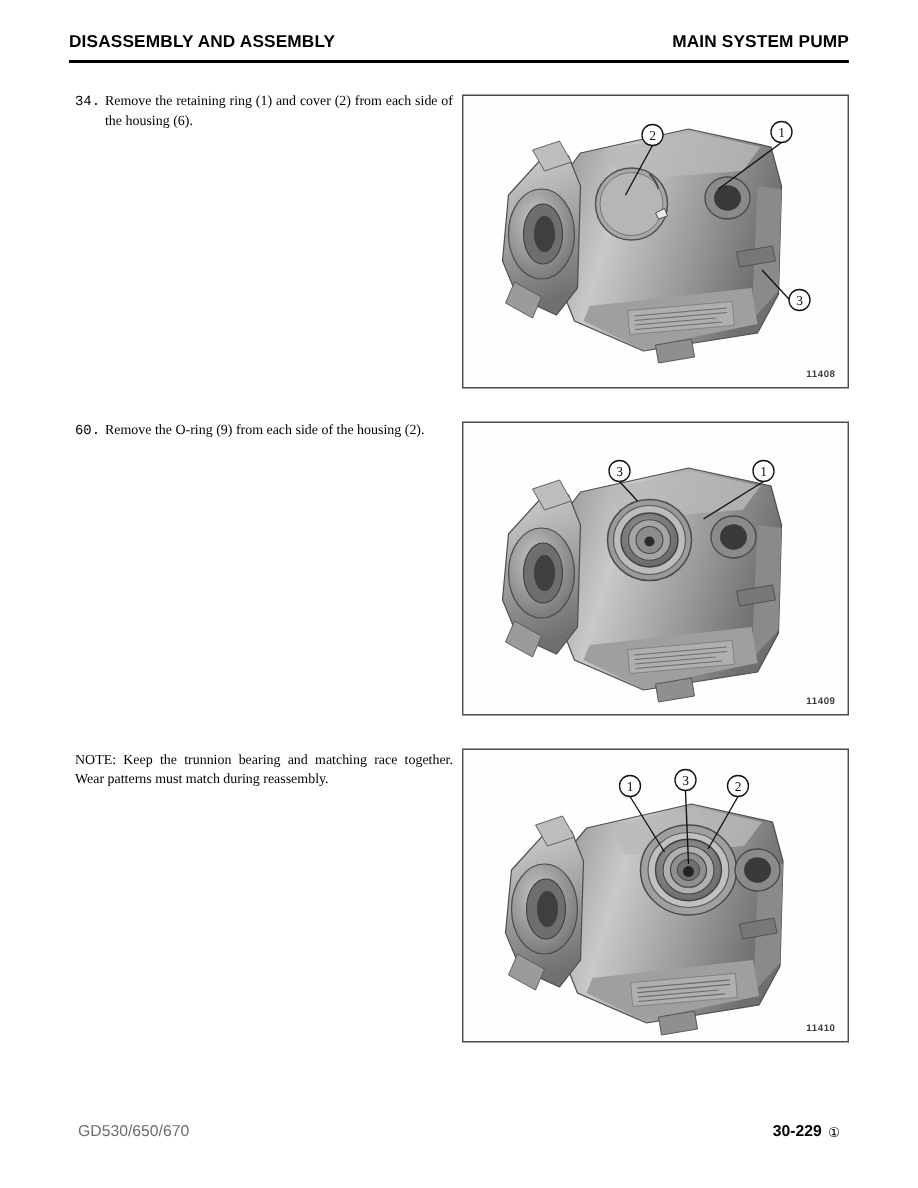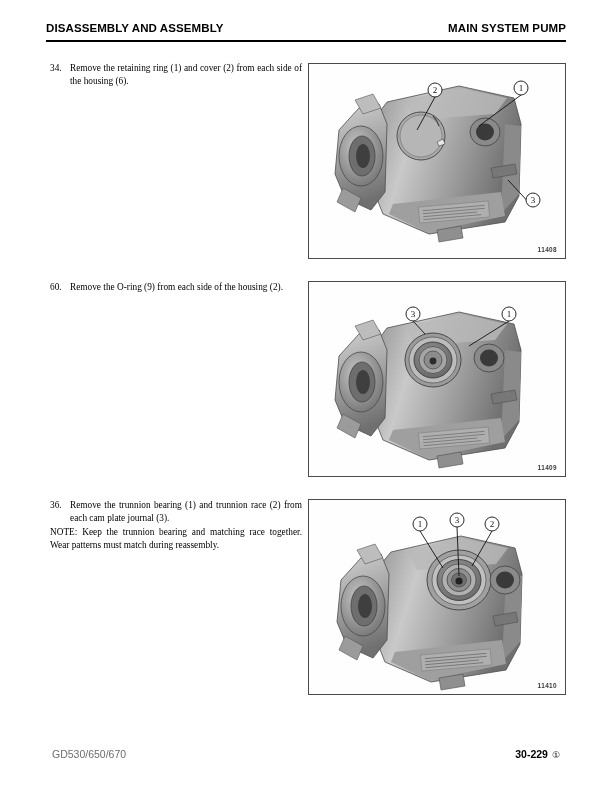--- a/index.html
+++ b/index.html
@@ -49,20 +49,21 @@
     text-align: justify;
   }
   .step-row {
     display: flex;
     align-items: flex-start;
   }
   .step-num {
     width: 20px;
     flex: 0 0 20px;
     text-align: left;
+    font-family: Liberation Mono, monospace;
   }
   .step-text {
     flex: 1 1 auto;
     text-align: justify;
     text-justify: inter-word;
   }
   .note-para {
     margin-top: 2px;
     text-align: justify;
     text-justify: inter-word;
@@ -144,24 +145,20 @@
 </div>
 
 <div class="step-block" style="top:281px;">
   <div class="step-row">
     <span class="step-num">60.</span>
     <span class="step-text">Remove the O-ring (9) from each side of the housing (2).</span>
   </div>
 </div>
 
 <div class="step-block" style="top:499px;">
-  <div class="step-row">
-    <span class="step-num">36.</span>
-    <span class="step-text">Remove the trunnion bearing (1) and trunnion race (2) from each cam plate journal (3).</span>
-  </div>
   <div class="note-para">NOTE: Keep the trunnion bearing and matching race together. Wear patterns must match during reassembly.</div>
 </div>
 
 <div class="figure" style="top:63px;">
   <svg class="fig-svg" viewBox="0 0 256 194">
     <defs>
       <linearGradient id="g1a" x1="0" y1="0" x2="1" y2="0.3">
         <stop offset="0" stop-color="#8e8e8e"></stop>
           <stop offset="0.35" stop-color="#c9c9c9"></stop>
         <stop offset="0.7" stop-color="#9a9a9a"></stop>

